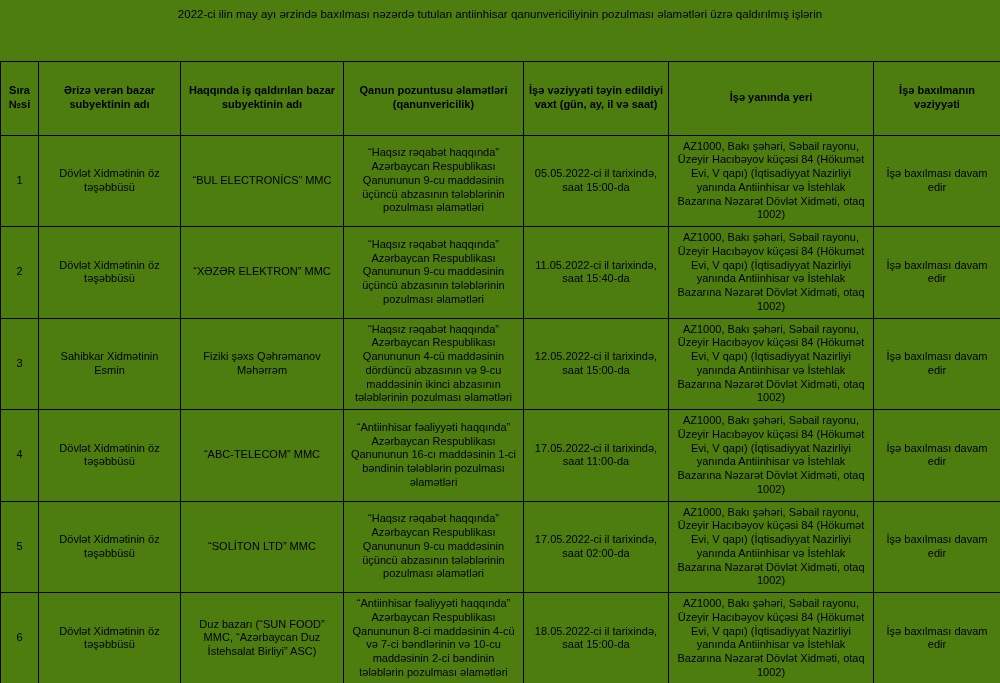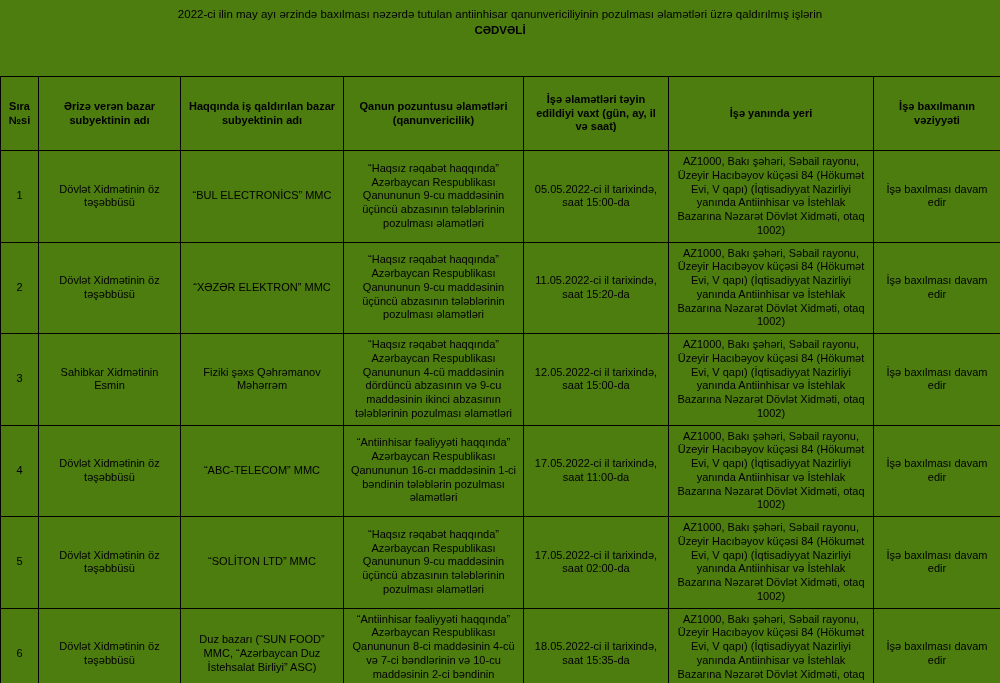--- a/index.html
+++ b/index.html
@@ -62,60 +62,59 @@
   col.c6 { width: 205px; }
   col.c7 { width: 127px; }
 </style>
 </head>
 <body>
 
 <div class="page">
 
   <div class="doc-title">
     <div class="title-main">2022-ci ilin may ayı ərzində baxılması nəzərdə tutulan antiinhisar qanunvericiliyinin pozulması əlamətləri üzrə qaldırılmış işlərin</div>
-    <div class="title-sub">CƏDVƏLİ</div>
   </div>
 
   <table class="cases">
     <colgroup>
       <col class="c1">
         <col class="c2">
         <col class="c3">
         <col class="c4">
         <col class="c5">
         <col class="c6">
         <col class="c7">
     </colgroup>
     <thead>
       <tr>
         <th>Sıra №si</th>
         <th>Ərizə verən bazar subyektinin adı</th>
         <th>Haqqında iş qaldırılan bazar subyektinin adı</th>
         <th>Qanun pozuntusu əlamətləri (qanunvericilik)</th>
-        <th>İşə əlamətləri təyin edildiyi vaxt (gün, ay, il və saat)</th>
+        <th>İşə vəziyyəti təyin edildiyi vaxt (gün, ay, il və saat)</th>
         <th>İşə yanında yeri</th>
         <th>İşə baxılmanın vəziyyəti</th>
       </tr>
     </thead>
     <tbody>
         <tr>
           <td>1</td>
           <td>Dövlət Xidmətinin öz təşəbbüsü</td>
           <td>“BUL ELECTRONİCS” MMC</td>
           <td>“Haqsız rəqabət haqqında” Azərbaycan Respublikası Qanununun 9-cu maddəsinin üçüncü abzasının tələblərinin pozulması əlamətləri</td>
           <td>05.05.2022-ci il tarixində, saat 15:00-da</td>
           <td>AZ1000, Bakı şəhəri, Səbail rayonu, Üzeyir Hacıbəyov küçəsi 84 (Hökumət Evi, V qapı) (İqtisadiyyat Nazirliyi yanında Antiinhisar və İstehlak Bazarına Nəzarət Dövlət Xidməti, otaq 1002)</td>
           <td>İşə baxılması davam edir</td>
         </tr>
         <tr>
           <td>2</td>
           <td>Dövlət Xidmətinin öz təşəbbüsü</td>
           <td>“XƏZƏR ELEKTRON” MMC</td>
           <td>“Haqsız rəqabət haqqında” Azərbaycan Respublikası Qanununun 9-cu maddəsinin üçüncü abzasının tələblərinin pozulması əlamətləri</td>
-          <td>11.05.2022-ci il tarixində, saat 15:20-da</td>
+          <td>11.05.2022-ci il tarixində, saat 15:40-da</td>
           <td>AZ1000, Bakı şəhəri, Səbail rayonu, Üzeyir Hacıbəyov küçəsi 84 (Hökumət Evi, V qapı) (İqtisadiyyat Nazirliyi yanında Antiinhisar və İstehlak Bazarına Nəzarət Dövlət Xidməti, otaq 1002)</td>
           <td>İşə baxılması davam edir</td>
         </tr>
         <tr>
           <td>3</td>
           <td>Sahibkar Xidmətinin Esmin</td>
           <td>Fiziki şəxs Qəhrəmanov Məhərrəm</td>
           <td>“Haqsız rəqabət haqqında” Azərbaycan Respublikası Qanununun 4-cü maddəsinin dördüncü abzasının və 9-cu maddəsinin ikinci abzasının tələblərinin pozulması əlamətləri</td>
           <td>12.05.2022-ci il tarixində, saat 15:00-da</td>
           <td>AZ1000, Bakı şəhəri, Səbail rayonu, Üzeyir Hacıbəyov küçəsi 84 (Hökumət Evi, V qapı) (İqtisadiyyat Nazirliyi yanında Antiinhisar və İstehlak Bazarına Nəzarət Dövlət Xidməti, otaq 1002)</td>
@@ -137,20 +136,20 @@
           <td>“Haqsız rəqabət haqqında” Azərbaycan Respublikası Qanununun 9-cu maddəsinin üçüncü abzasının tələblərinin pozulması əlamətləri</td>
           <td>17.05.2022-ci il tarixində, saat 02:00-da</td>
           <td>AZ1000, Bakı şəhəri, Səbail rayonu, Üzeyir Hacıbəyov küçəsi 84 (Hökumət Evi, V qapı) (İqtisadiyyat Nazirliyi yanında Antiinhisar və İstehlak Bazarına Nəzarət Dövlət Xidməti, otaq 1002)</td>
           <td>İşə baxılması davam edir</td>
         </tr>
         <tr>
           <td>6</td>
           <td>Dövlət Xidmətinin öz təşəbbüsü</td>
           <td>Duz bazarı (“SUN FOOD” MMC, “Azərbaycan Duz İstehsalat Birliyi” ASC)</td>
           <td>“Antiinhisar fəaliyyəti haqqında” Azərbaycan Respublikası Qanununun 8-ci maddəsinin 4-cü və 7-ci bəndlərinin və 10-cu maddəsinin 2-ci bəndinin tələblərin pozulması əlamətləri</td>
-          <td>18.05.2022-ci il tarixində, saat 15:35-da</td>
+          <td>18.05.2022-ci il tarixində, saat 15:00-da</td>
           <td>AZ1000, Bakı şəhəri, Səbail rayonu, Üzeyir Hacıbəyov küçəsi 84 (Hökumət Evi, V qapı) (İqtisadiyyat Nazirliyi yanında Antiinhisar və İstehlak Bazarına Nəzarət Dövlət Xidməti, otaq 1002)</td>
           <td>İşə baxılması davam edir</td>
         </tr>
       </tbody>
   </table>
 
 </div>
 
 </body></html>

